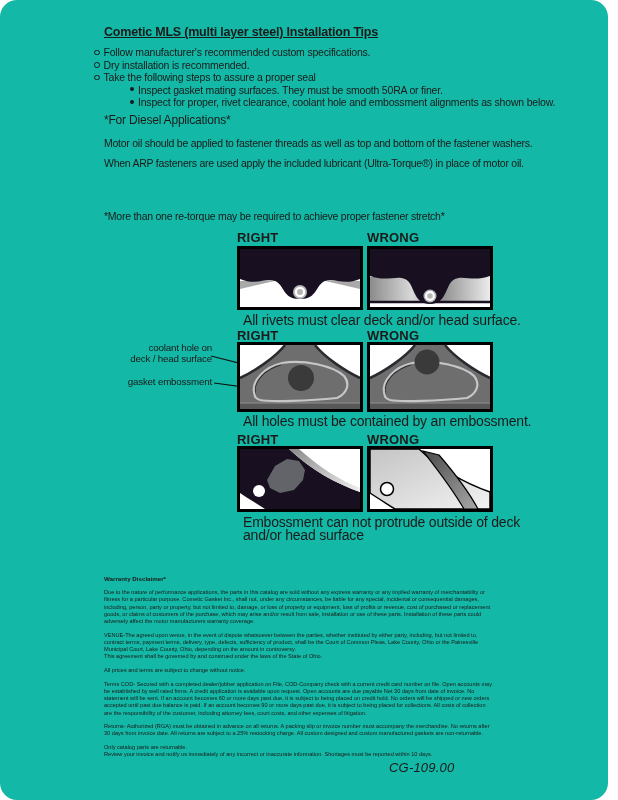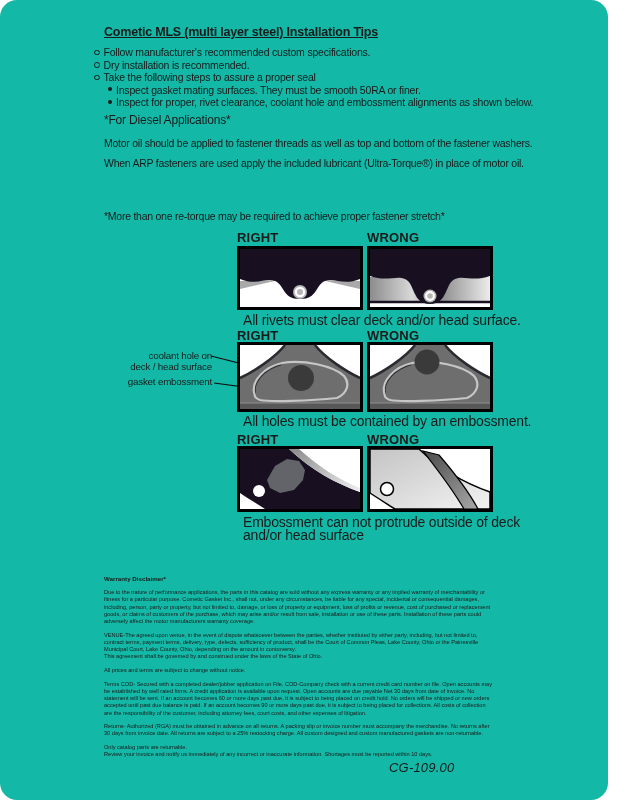--- a/index.html
+++ b/index.html
@@ -7,21 +7,21 @@
         font-family:"Liberation Sans",sans-serif;color:#1a1a1a;border-radius:17px;}
   .abs{position:absolute;}
   .title{left:104px;top:25px;font-size:12.5px;font-weight:bold;letter-spacing:-0.2px;
          text-decoration:underline;white-space:nowrap;}
   .bullets{left:94px;top:46px;width:505px;font-size:10.5px;letter-spacing:-0.2px;line-height:12.6px;}
   .bullets .row{display:flex;align-items:flex-start;}
   .ring{flex:0 0 auto;width:3.5px;height:3.5px;border:1px solid #1a1a1a;border-radius:50%;
         margin:3.5px 4px 0 0;}
   .dot{flex:0 0 auto;width:4px;height:4px;background:#1a1a1a;border-radius:50%;
        margin:3.5px 4px 0 0;}
-  .subrow{margin-left:14px;}
+  .subrow{margin-left:36px;}
   .dheading{left:104px;top:113px;font-size:12px;font-weight:normal;letter-spacing:-0.2px;}
   .body-p{left:104px;width:470px;font-size:10.5px;letter-spacing:-0.25px;line-height:20px;
           white-space:pre-line;}
   .rw-label{width:126px;text-align:left;font-size:13px;font-weight:bold;letter-spacing:0.2px;}
   .caption{left:243px;width:300px;font-size:14px;letter-spacing:-0.2px;line-height:12.5px;
            white-space:pre-line;}
   .diag{display:block;}
   .side-label{width:112px;text-align:right;font-size:9.8px;letter-spacing:-0.2px;
               line-height:11px;white-space:pre-line;}
   .fine{left:104px;top:575px;width:430px;font-size:5.6px;line-height:7.2px;letter-spacing:0;}
@@ -93,21 +93,21 @@
     <circle cx="63" cy="50" r="6.5" fill="#b5b5b5"></circle>
     <circle cx="63" cy="50" r="4.9" fill="#ffffff"></circle>
     <circle cx="63" cy="50" r="2.8" fill="#b5b5b5"></circle>
   </svg>
 
   <div class="abs caption" style="top:314px;">All rivets must clear deck and/or head surface.</div>
 
   <div class="abs rw-label" style="left:237px;top:328px;">RIGHT</div>
   <div class="abs rw-label" style="left:367px;top:328px;">WRONG</div>
 
-  <div class="abs side-label" style="left:100px;top:342px;margin-top:8px;">coolant hole on
+  <div class="abs side-label" style="left:100px;top:342px;">coolant hole on
 deck / head surface</div>
   <div class="abs side-label" style="left:100px;top:376px;">gasket embossment</div>
 
   <svg class="abs" style="left:209px;top:350px;" width="95" height="44" viewBox="0 0 95 44">
     <line x1="2" y1="6" x2="89" y2="28" stroke="#111111" stroke-width="1.2"></line>
     <line x1="5" y1="33" x2="50" y2="39" stroke="#111111" stroke-width="1.2"></line>
   </svg>
 
   <svg class="abs diag" style="left:237px;top:342px;" width="126" height="70" viewBox="0 0 126 70">
     <rect x="1.5" y="1.5" width="123" height="67" fill="#6e6e6e" stroke="#000000" stroke-width="3"></rect>

